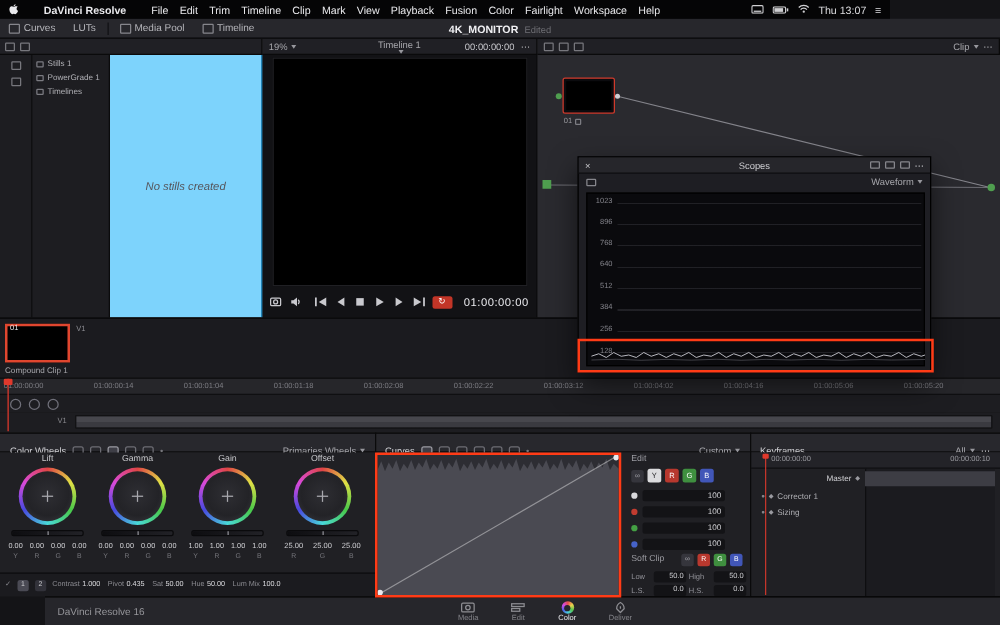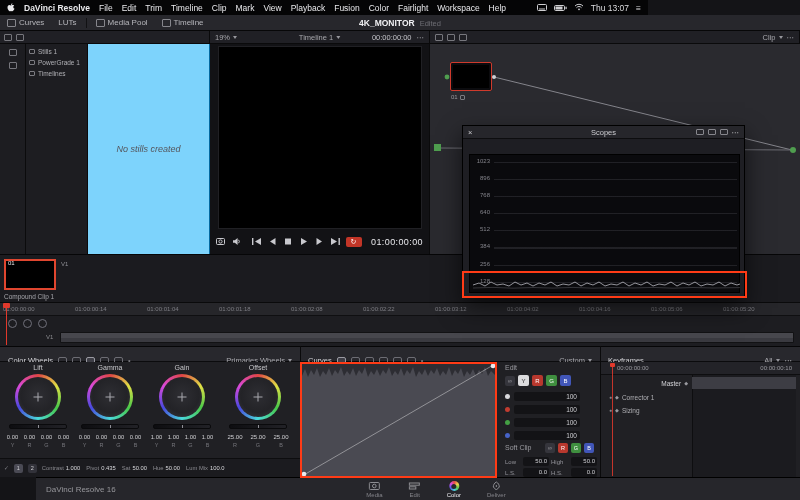--- a/index.html
+++ b/index.html
@@ -4,40 +4,40 @@
 <style>
   *{margin:0;padding:0;box-sizing:border-box;}
   html,body{width:800px;height:500px;}
   body{position:relative;background:#141417;font-family:"Liberation Sans","DejaVu Sans",sans-serif;color:#c8c8cc;overflow:hidden;font-size:8px;-webkit-user-select:none;}
   .cv{display:inline-block;width:0;height:0;border-left:2.5px solid transparent;border-right:2.5px solid transparent;border-top:3px solid #97979d;margin-left:3px;vertical-align:1px;}
   .dd{display:inline-flex;align-items:center;color:#a7a7ac;}
   .ibox{display:inline-block;width:9px;height:8px;border:1px solid #86868c;border-radius:1px;}
   .mdot{color:#77777c;}
 
   
-  #menubar{position:absolute;left:0;top:0;width:648px;height:15px;background:#050506;display:flex;align-items:center;gap:9px;padding:0 7px;font-size:8.5px;color:#e9e9ec;z-index:10;}
+  #menubar{position:absolute;left:0;top:0;width:712px;height:15px;background:#050506;display:flex;align-items:center;gap:20px;padding:0 7px;font-size:8.5px;color:#e9e9ec;z-index:10;}
   #menubar .app{font-weight:bold;}
   #menus{display:flex;gap:9px;}
   #mb-right{margin-left:auto;display:flex;align-items:center;gap:7px;color:#dcdcdf;}
 
   
   #toolbar{position:absolute;left:0;top:15px;width:800px;height:16px;background:#27272c;border-bottom:1px solid #070708;display:flex;align-items:center;font-size:8px;color:#b6b6bb;z-index:9;}
   .tbtn{display:flex;align-items:center;gap:3px;padding:0 7px;height:100%;}
   .tsep{width:1px;height:10px;background:#111113;margin:0 2px;}
   #tb-center{position:absolute;left:50%;transform:translateX(-50%);display:flex;gap:5px;align-items:baseline;}
   #tb-center .ttl{color:#f0f0f3;font-weight:bold;font-size:8.5px;}
   #tb-center .sta{color:#6e6e74;font-size:7.5px;}
   #tb-right{margin-left:auto;display:flex;align-items:center;padding-right:5px;}
 
   
   .hdr{position:absolute;top:31px;height:13px;background:#202025;border-bottom:1px solid #0a0a0b;border-right:1px solid #0a0a0b;display:flex;align-items:center;font-size:7.5px;color:#b2b2b7;}
   #ghdr{left:0;width:210px;padding:0 4px;gap:4px;}
   #vhdr{left:210px;width:220px;padding:0 5px;}
   #nhdr{left:430px;width:370px;padding:0 5px;gap:4px;}
-  #vhdr .center{position:absolute;left:50%;transform:translateX(-50%);}
+  #vhdr .center{position:absolute;left:50%;transform:translateX(-50%);flex-direction:column;}
   .hicon{width:8px;height:7px;border:1px solid #77777d;border-radius:1px;}
 
   
   .panel{position:absolute;top:44px;height:210px;}
   #gicons{left:0;width:26px;background:#1d1d21;border-right:1px solid #0b0b0c;display:flex;flex-direction:column;align-items:center;gap:6px;padding-top:5px;}
   #galbums{left:26px;width:62px;background:#1d1d21;border-right:1px solid #0b0b0c;padding-top:2px;}
   .album{display:flex;align-items:center;gap:3px;padding:2px 3px;font-size:6.5px;color:#b0b0b5;}
   .aicon{width:6px;height:5px;border:1px solid #7b7b81;border-radius:1px;flex:0 0 auto;}
   #gstills{left:88px;width:122px;background:#7dd3fc;border-right:1px solid #0369a1;font-style:italic;}
   #empty-msg{position:absolute;left:0;right:0;top:100px;text-align:center;font-size:9px;color:#55555b;}
@@ -382,20 +382,27 @@
   <div id="sc-title">
     <span>×</span>
     <span class="t">Scopes</span>
     <span class="rt">
       <span class="scico"></span>
       <span class="scico"></span>
       <span class="scico"></span>
       <span>⋯</span>
     </span>
   </div>
+  <div id="sc-sub">
+    <span class="scico"></span>
+    <span class="dd">
+        <span>Waveform</span>
+        <span class="cv"></span>
+      </span>
+  </div>
   <div id="scplot">
     <div id="scscale">
 
     <span>1023</span>
         <span>896</span>
         <span>768</span>
         <span>640</span>
         <span>512</span>
         <span>384</span>
         <span>256</span>

